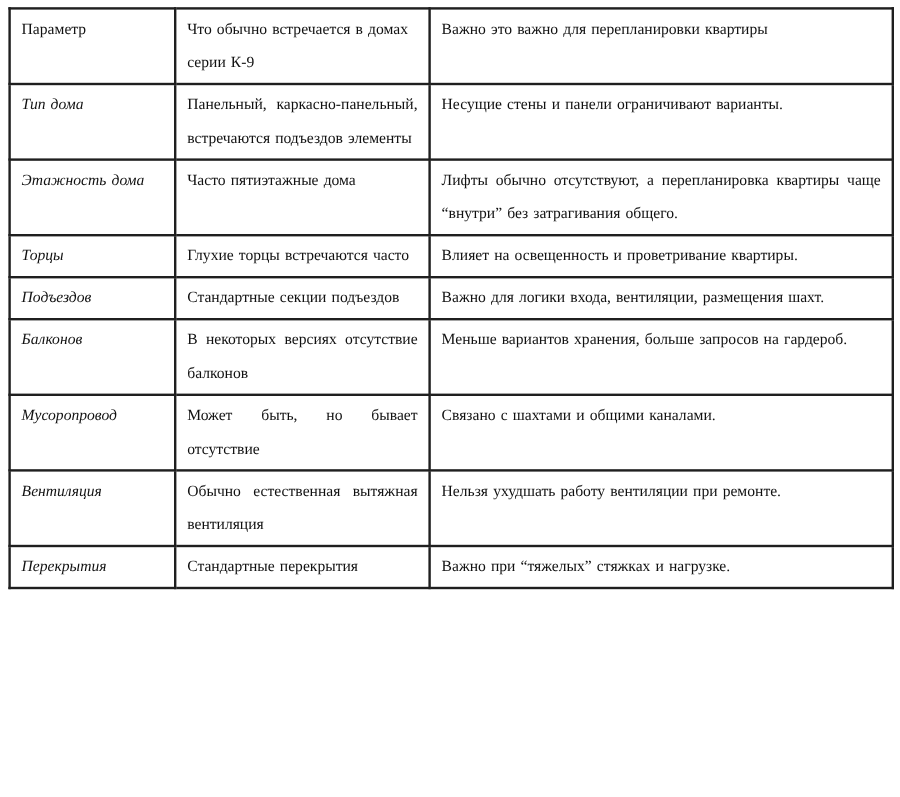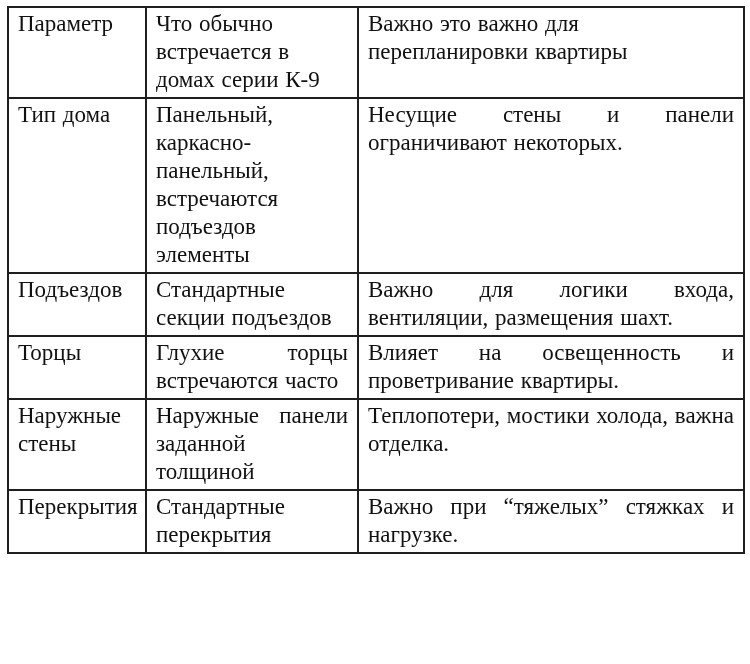--- a/index.html
+++ b/index.html
@@ -21,31 +21,32 @@
     table-layout: fixed;
     width: 736px;
   }
   table.doc-table col.c1 { width: 138px; }
   table.doc-table col.c2 { width: 212px; }
   table.doc-table col.c3 { width: 386px; }
   table.doc-table th,
   table.doc-table td {
     border: 2px solid #1f1f1f;
     vertical-align: top;
-    font-size: 23px;
+    font-size: 13px;
     font-weight: normal;
     line-height: 28px;
     padding: 2px 9px 3px 9px;
     word-spacing: 1px;
   }
   table.doc-table th {
     text-align: left;
   }
   td.param-cell {
     text-align: left;
+    font-style: italic;
   }
   td.typical-cell,
   td.importance-cell,
   th.typical-head {
     text-align: justify;
     text-justify: inter-word;
   }
 </style>
 </head>
 <body>
@@ -60,36 +61,51 @@
     <tr>
       <th class="param-head">Параметр</th>
       <th class="typical-head">Что обычно встречается в домах серии К-9</th>
       <th class="importance-head">Важно это важно для перепланировки квартиры</th>
     </tr>
   </thead>
   <tbody>
     <tr>
       <td class="param-cell">Тип дома</td>
       <td class="typical-cell">Панельный, каркасно-панельный, встречаются подъездов элементы</td>
-      <td class="importance-cell">Несущие стены и панели ограничивают некоторых.</td>
+      <td class="importance-cell">Несущие стены и панели ограничивают варианты.</td>
+    </tr>
+    <tr>
+      <td class="param-cell">Этажность дома</td>
+      <td class="typical-cell">Часто пятиэтажные дома</td>
+      <td class="importance-cell">Лифты обычно отсутствуют, а перепланировка квартиры чаще “внутри” без затрагивания общего.</td>
+    </tr>
+    <tr>
+      <td class="param-cell">Торцы</td>
+      <td class="typical-cell">Глухие торцы встречаются часто</td>
+      <td class="importance-cell">Влияет на освещенность и проветривание квартиры.</td>
     </tr>
     <tr>
       <td class="param-cell">Подъездов</td>
       <td class="typical-cell">Стандартные секции подъездов</td>
       <td class="importance-cell">Важно для логики входа, вентиляции, размещения шахт.</td>
     </tr>
     <tr>
-      <td class="param-cell">Торцы</td>
-      <td class="typical-cell">Глухие торцы встречаются часто</td>
-      <td class="importance-cell">Влияет на освещенность и проветривание квартиры.</td>
+      <td class="param-cell">Балконов</td>
+      <td class="typical-cell">В некоторых версиях отсутствие балконов</td>
+      <td class="importance-cell">Меньше вариантов хранения, больше запросов на гардероб.</td>
     </tr>
     <tr>
-      <td class="param-cell">Наружные стены</td>
-      <td class="typical-cell">Наружные панели заданной толщиной</td>
-      <td class="importance-cell">Теплопотери, мостики холода, важна отделка.</td>
+      <td class="param-cell">Мусоропровод</td>
+      <td class="typical-cell">Может быть, но бывает отсутствие</td>
+      <td class="importance-cell">Связано с шахтами и общими каналами.</td>
+    </tr>
+    <tr>
+      <td class="param-cell">Вентиляция</td>
+      <td class="typical-cell">Обычно естественная вытяжная вентиляция</td>
+      <td class="importance-cell">Нельзя ухудшать работу вентиляции при ремонте.</td>
     </tr>
     <tr>
       <td class="param-cell">Перекрытия</td>
       <td class="typical-cell">Стандартные перекрытия</td>
       <td class="importance-cell">Важно при “тяжелых” стяжках и нагрузке.</td>
     </tr>
 
   </tbody>
 </table>
 

